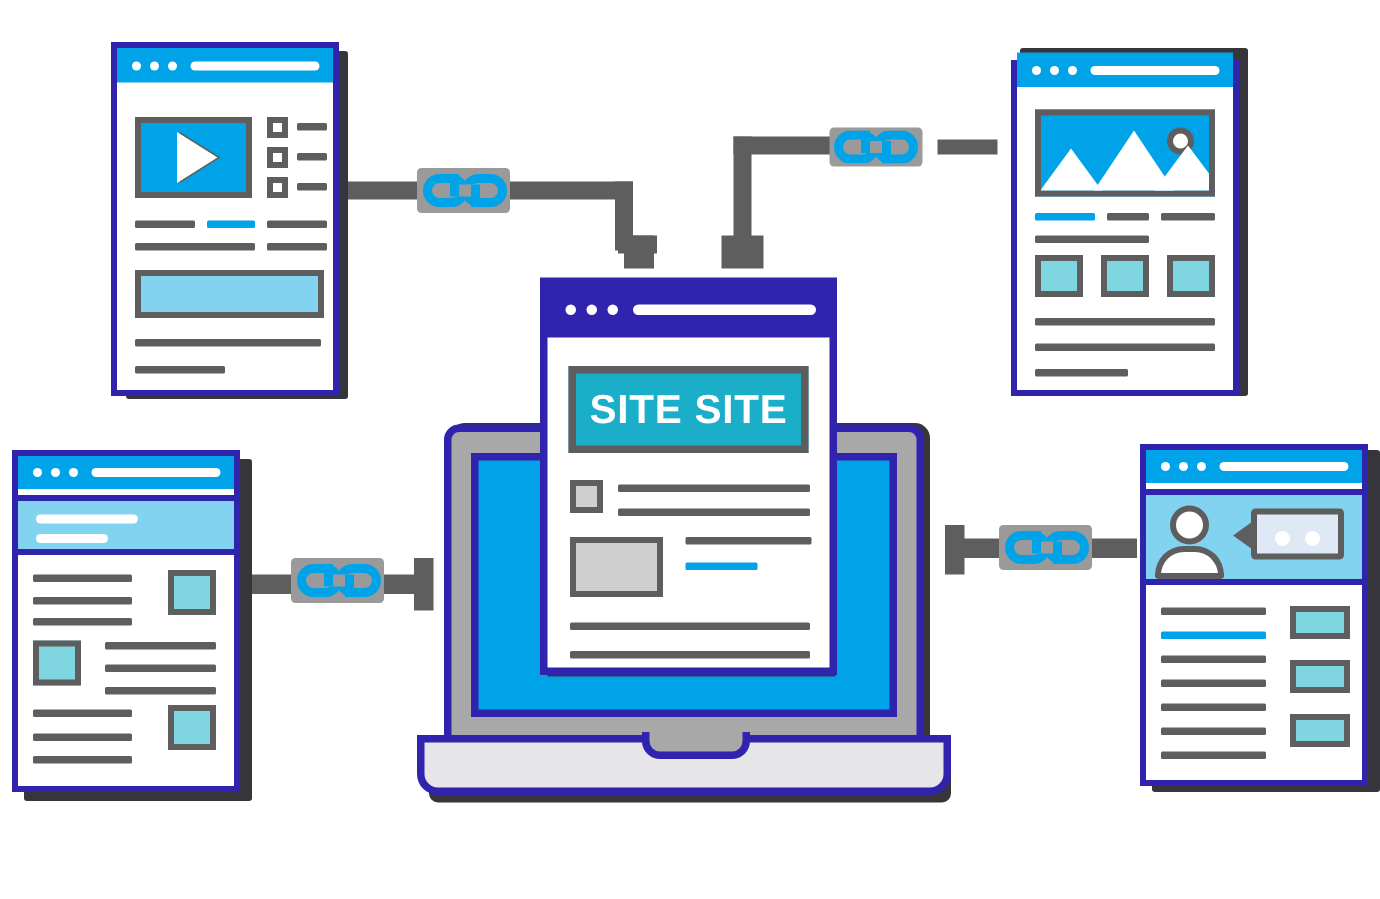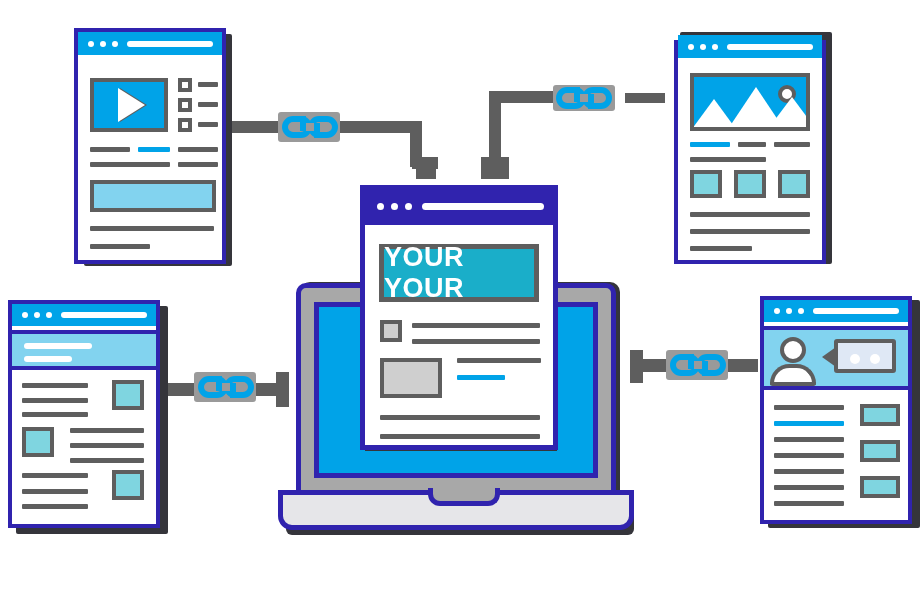--- a/index.html
+++ b/index.html
@@ -382,21 +382,21 @@
 
   <div>
     <div class="abs" style="left:365px; top:188px; width:192px; height:263px; background:#35353b;"></div>
     <div class="abs" style="left:360px; top:185px; width:198px; height:265px; background:#ffffff; border:5px solid #3023ae; box-sizing:border-box;"></div>
     <div class="abs" style="left:362px; top:187px; width:194px; height:38px; background:#3023ae;"></div>
     <div class="dot" style="left:377px; top:203px; width:7px; height:7px;"></div>
     <div class="dot" style="left:391px; top:203px; width:7px; height:7px;"></div>
     <div class="dot" style="left:405px; top:203px; width:7px; height:7px;"></div>
     <div class="urlbar" style="left:422px; top:203px; width:122px; height:7px;"></div>
 
-    <div class="site-title" style="left:379px; top:244px; width:160px; height:58px;">YOUR YOUR</div>
+    <div class="site-title" style="left:379px; top:244px; width:160px; height:58px;">SITE SITE</div>
 
     <div class="gbox gray" style="left:380px; top:320px; width:22px; height:22px;"></div>
     <div class="gline" style="left:412px; top:323px; width:128px; height:5px;"></div>
     <div class="gline" style="left:412px; top:339px; width:128px; height:5px;"></div>
 
     <div class="gbox gray" style="left:380px; top:358px; width:62px; height:40px;"></div>
     <div class="gline" style="left:457px; top:358px; width:84px; height:5px;"></div>
     <div class="bline" style="left:457px; top:375px; width:48px; height:5px;"></div>
 
     <div class="gline" style="left:380px; top:415px; width:160px; height:5px;"></div>

